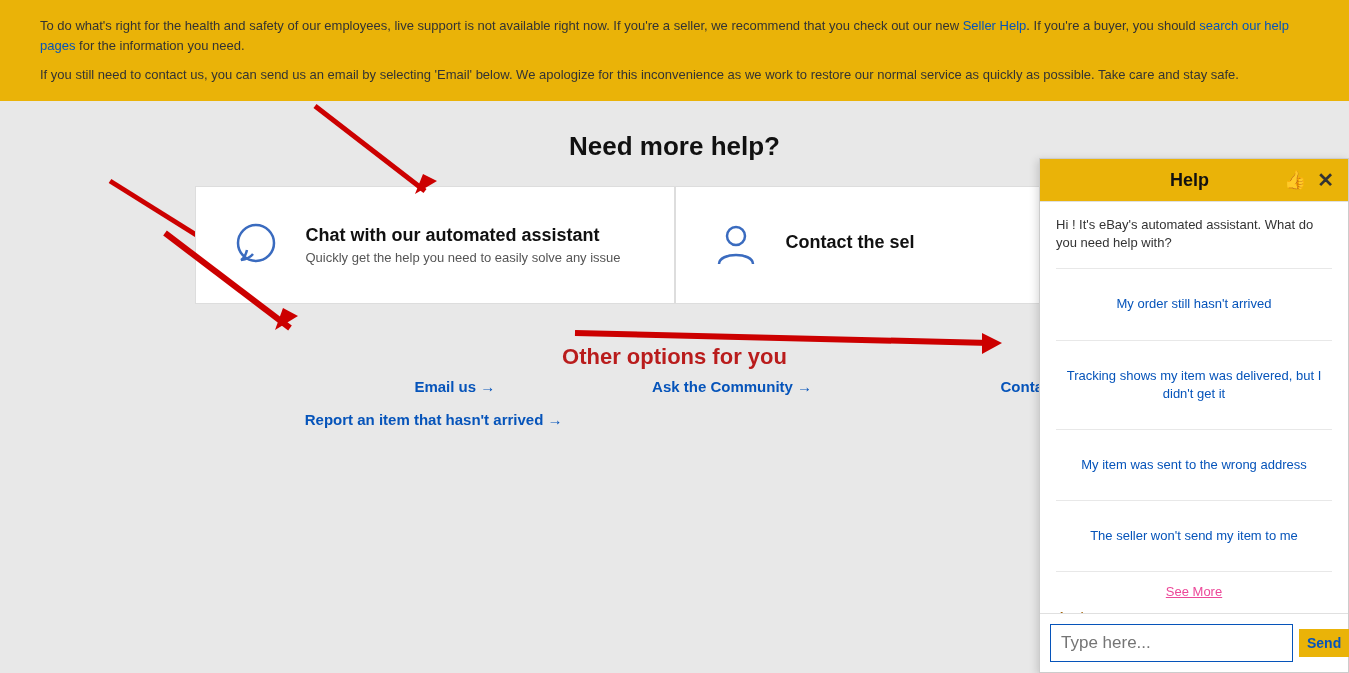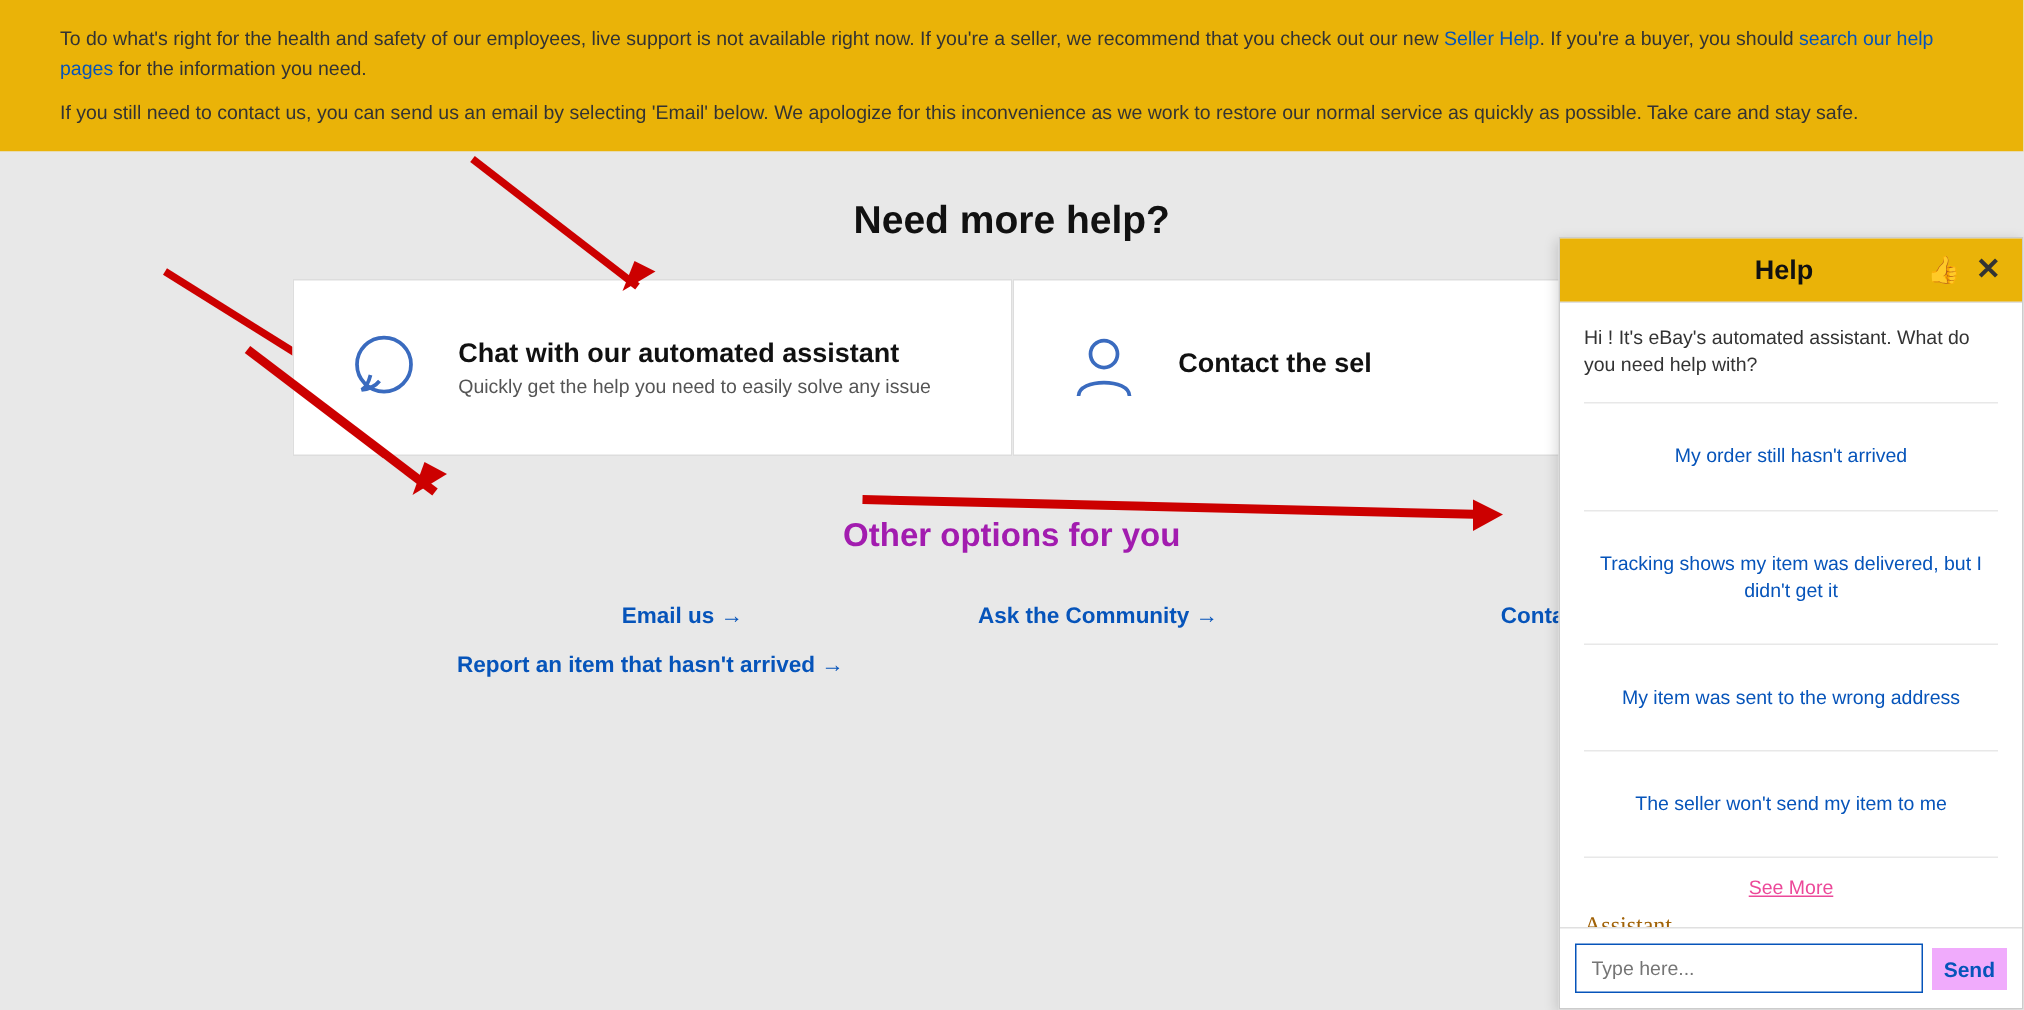--- a/index.html
+++ b/index.html
@@ -75,22 +75,21 @@
     .card-text-sub {
       font-size: 13px;
       color: #555;
     }
 
     
     .other-options-title {
       text-align: center;
       font-size: 22px;
       font-weight: bold;
-      color: #a21caf;
-      margin-bottom: 24px;
+      color: #b91c1c;
     }
 
     .options-grid {
       display: flex;
       flex-wrap: wrap;
       max-width: 960px;
       margin: 0 auto;
       gap: 0;
       text-align: right;
     }
@@ -204,27 +203,27 @@
       border-top: 1px solid #e0e0e0;
       display: flex;
       gap: 6px;
       align-items: center;
     }
 
     .help-input {
       flex: 1;
       border: 1px solid #0654ba;
       padding: 8px 10px;
-      font-size: 13px;
+      font-size: 17px;
       outline: none;
       color: #0f172a;
     }
 
     .send-btn {
-      background: #f0abfc;
+      background: #eab308;
       border: none;
       color: #0654ba;
       font-size: 14px;
       font-weight: bold;
       cursor: pointer;
       padding: 6px 8px;
     }
 
     
     .arrows-container {

